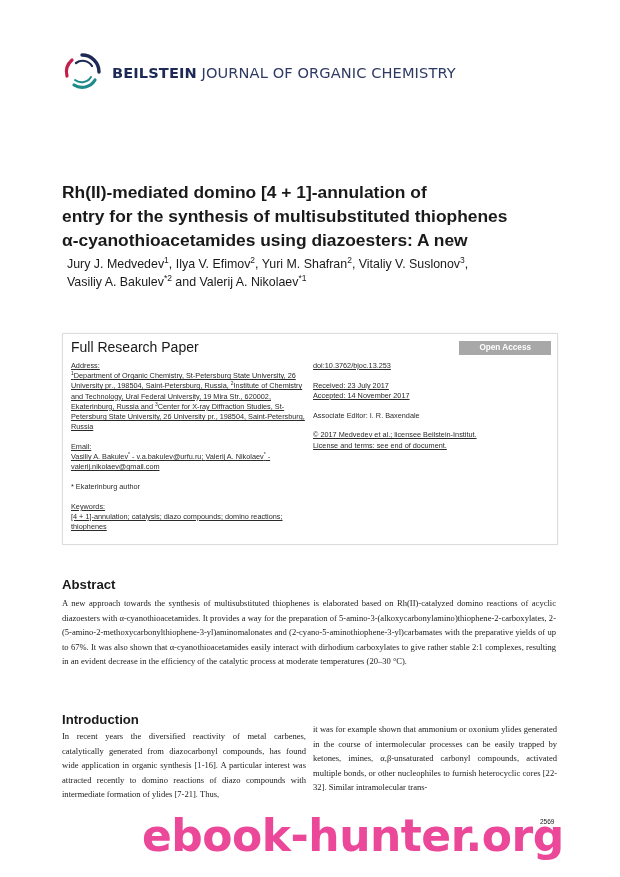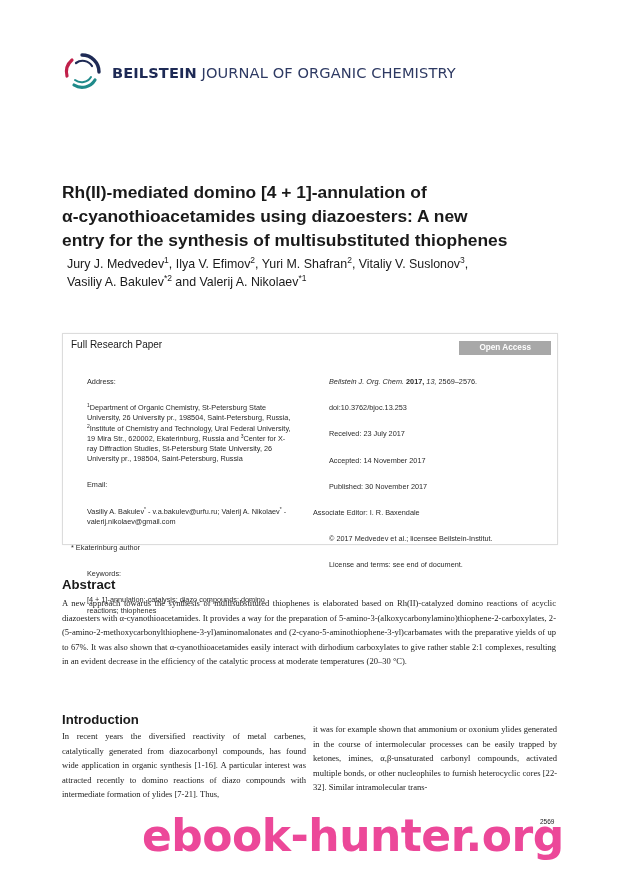--- a/index.html
+++ b/index.html
@@ -10,27 +10,27 @@
   .logo { width: 40px; height: 40px; margin-right: 10px; }
   .journal-name { font-family: "DejaVu Sans", sans-serif; font-size: 14.6px; color: #1e2a55; letter-spacing: 0.1px; white-space: nowrap; }
   .journal-name b { font-weight: bold; }
   .journal-name span.light { font-weight: normal; color: #2e3a63; }
 
   .title { position: absolute; left: 62px; top: 180px; width: 480px; font-family: "Liberation Sans", sans-serif; font-weight: bold; font-size: 17.4px; line-height: 24px; color: #1a1a1a; }
   .authors { position: absolute; left: 67px; top: 255px; width: 500px; font-size: 12.4px; line-height: 18px; color: #1a1a1a; }
   .authors sup { font-size: 8.5px; vertical-align: 5px; line-height: 0; }
 
   .infobox { position: absolute; left: 62px; top: 333px; width: 496px; height: 212px; border: 1px solid #dcdcdc; background: #fff; box-shadow: 0 0 2px rgba(0,0,0,0.05); }
-  .infobox-title { position: absolute; left: 8px; top: 5px; font-size: 10px; color: #1a1a1a; }
+  .infobox-title { position: absolute; left: 8px; top: 5px; font-size: 14px; color: #1a1a1a; }
   .oa-badge { position: absolute; right: 6px; top: 7px; background: #a8a8a8; color: #fff; font-size: 8.2px; font-weight: bold; padding: 2px 20px; line-height: 10px; }
   .col-left { position: absolute; left: 8px; top: 27px; width: 236px; font-size: 7.3px; line-height: 10.2px; color: #2b2b2b; }
   .col-right { position: absolute; left: 250px; top: 27px; width: 240px; font-size: 7.3px; line-height: 10.2px; color: #2b2b2b; }
   .col-left sup, .col-right sup { font-size: 5px; vertical-align: 3px; line-height: 0; }
   .blk { margin-bottom: 9.5px; }
-  .blk p { margin: 16px; }
+  .blk p { margin: 0; text-decoration: underline; }
   i { font-style: italic; }
 
   .section-head { position: absolute; left: 62px; font-size: 13.2px; color: #1a1a1a; font-family: "Liberation Sans", sans-serif; }
   .abstract-body { position: absolute; left: 62px; top: 596px; width: 494px; font-family: "Liberation Serif", serif; font-size: 8.55px; line-height: 14.6px; color: #1a1a1a; text-align: justify; }
 
   .intro-col { position: absolute; top: 729px; width: 244px; font-family: "Liberation Serif", serif; font-size: 8.55px; line-height: 14.6px; color: #1a1a1a; text-align: justify; }
   .intro-left { left: 62px; }
   .intro-right { left: 313px; }
 
   .page-num { position: absolute; left: 540px; top: 818px; font-size: 6.5px; color: #1a1a1a; }
@@ -48,22 +48,22 @@
     <path d="M29 25 A11 11 0 0 1 13 28" stroke="#1f8a8a" stroke-width="2" fill="none" stroke-linecap="round"></path>
   </svg>
   <div class="journal-name">
     <b>BEILSTEIN</b>
     <span class="light">JOURNAL OF ORGANIC CHEMISTRY</span>
   </div>
 </div>
 
 <h1 class="title">
   <div>Rh(II)-mediated domino [4 + 1]-annulation of</div>
+  <div>entry for the synthesis of multisubstituted thiophenes</div>
   <div>α-cyanothioacetamides using diazoesters: A new</div>
-  <div>entry for the synthesis of multisubstituted thiophenes</div>
 </h1>
 
 <div class="authors">
   <div>
     <span>Jury J. Medvedev</span><sup>1</sup><span>, </span><span>Ilya V. Efimov</span><sup>2</sup><span>, </span><span>Yuri M. Shafran</span><sup>2</sup><span>, </span><span>Vitaliy V. Suslonov</span><sup>3</sup><span>,</span>
   </div>
   <div>
     <span>Vasiliy A. Bakulev</span><sup>*2</sup><span style="white-space:pre"> and </span><span>Valerij A. Nikolaev</span><sup>*1</sup>
   </div>
 </div>
@@ -83,27 +83,25 @@
     </div>
     <div class="blk">* Ekaterinburg author</div>
     <div class="blk">
       <p>Keywords:</p>
       <p>[4 + 1]-annulation; catalysis; diazo compounds; domino reactions; thiophenes</p>
     </div>
   </div>
 
   <div class="col-right">
     <div class="blk">
-      <p><i>Beilstein J. Org. Chem.</i> <b>2017,</b> <i>13,</i> <span>2569–2576.</span></p>
       <p><a style="color:inherit;text-decoration:none">doi:10.3762/bjoc.13.253</a></p>
     </div>
     <div class="blk">
       <p>Received: 23 July 2017</p>
       <p>Accepted: 14 November 2017</p>
-      <p>Published: 30 November 2017</p>
     </div>
     <div class="blk">Associate Editor: I. R. Baxendale</div>
     <div class="blk">
       <p>© 2017 Medvedev et al.; licensee Beilstein-Institut.</p>
       <p>License and terms: see end of document.</p>
     </div>
   </div>
 </div>
 
 <h2 class="section-head" style="top:577px">Abstract</h2>

